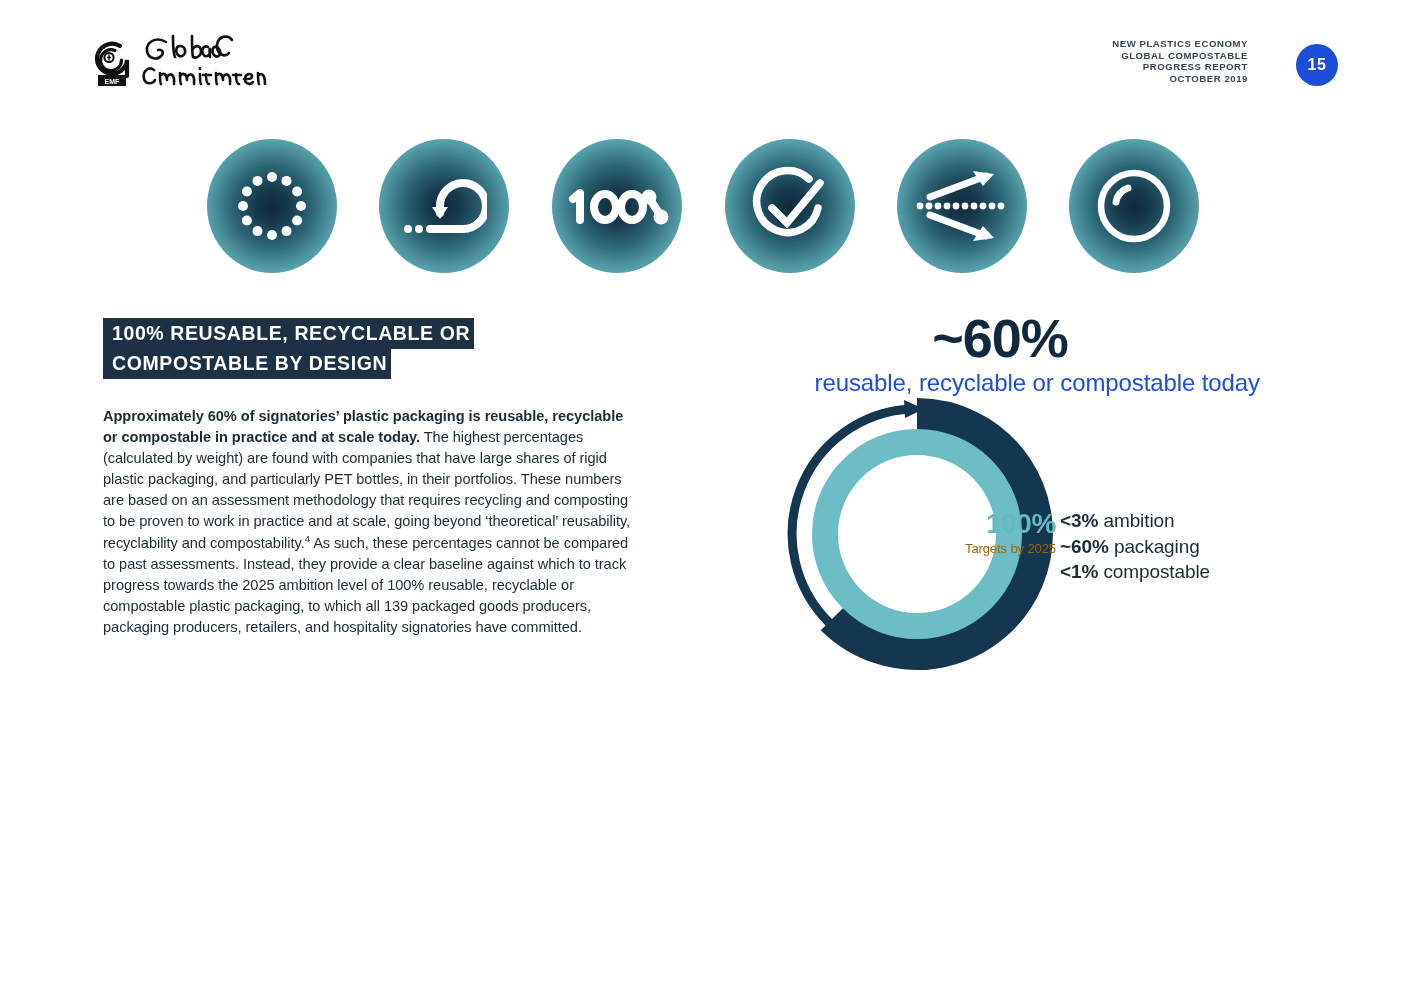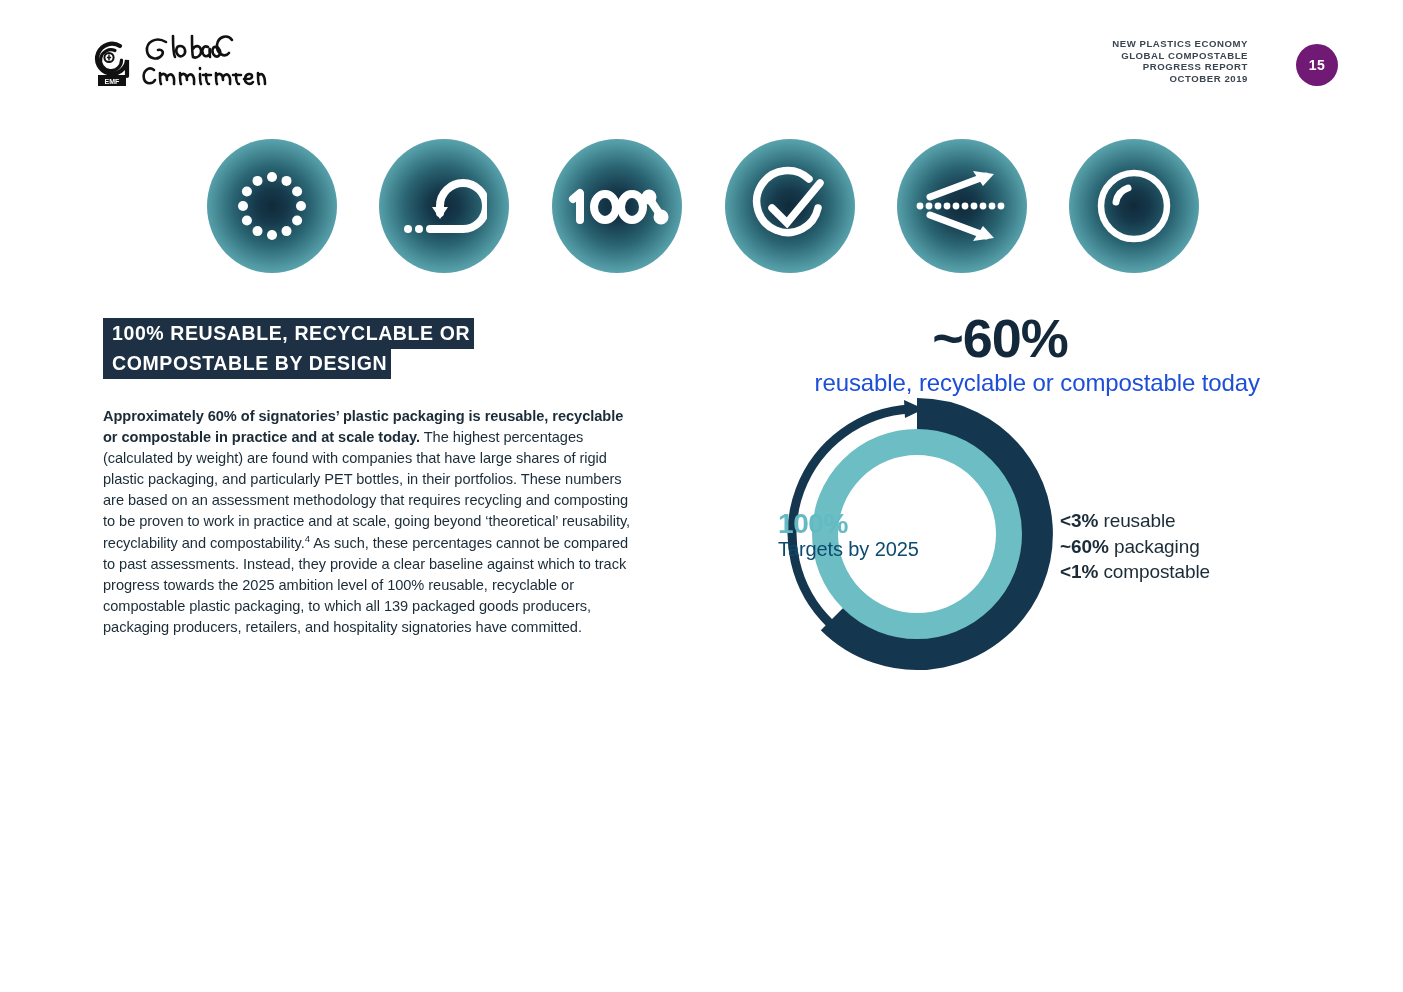--- a/index.html
+++ b/index.html
@@ -52,23 +52,23 @@
     color: #3a4550;
     font-weight: 600;
   }
   .header-meta div { white-space: nowrap; }
   .page-badge {
     position: absolute;
     right: 65px;
     top: 44px;
     width: 42px; height: 42px;
     border-radius: 50%;
-    background: #701a75;
+    background: #1d4ed8;
     color: #ffffff;
-    font-size: 14px;
+    font-size: 16px;
     font-weight: 700;
     display: flex;
     align-items: center;
     justify-content: center;
     letter-spacing: 0.5px;
   }
 
   
   .icon-row {
     position: absolute;
@@ -168,34 +168,34 @@
     top: 85px;
     width: 278px;
     height: 278px;
   }
   .donut-center {
     position: absolute;
     left: 0; top: 0;
     width: 278px; height: 278px;
     display: flex;
     flex-direction: column;
-    align-items: flex-start;
+    align-items: flex-end;
     justify-content: center;
     pointer-events: none;
   }
   .donut-center .dc-num {
     font-size: 28px;
     font-weight: 700;
     color: #63bac2;
     letter-spacing: -0.4px;
     line-height: 30px;
   }
   .donut-center .dc-sub {
-    font-size: 20px;
-    color: #0c4a6e;
+    font-size: 13px;
+    color: #a16207;
     line-height: 20px;
     letter-spacing: -0.1px;
   }
 
   .legend {
     position: absolute;
     left: 320px;
     top: 198px;
     width: 290px;
   }
@@ -379,21 +379,21 @@
       <path d="M146 14 L126 5 L127 23 Z" fill="#15364f"></path>
     </svg>
     <div class="donut-center">
       <div class="dc-num">100%</div>
       <div class="dc-sub">Targets by 2025</div>
     </div>
   </div>
 
   <div class="legend">
     <div class="legend-row">
-      <b>&lt;3%</b><span> reusable</span>
+      <b>&lt;3%</b><span> ambition</span>
     </div>
     <div class="legend-row">
       <b>~60%</b><span> packaging</span>
     </div>
     <div class="legend-row">
       <b>&lt;1%</b><span> compostable</span>
     </div>
   </div>
 </div>
 

